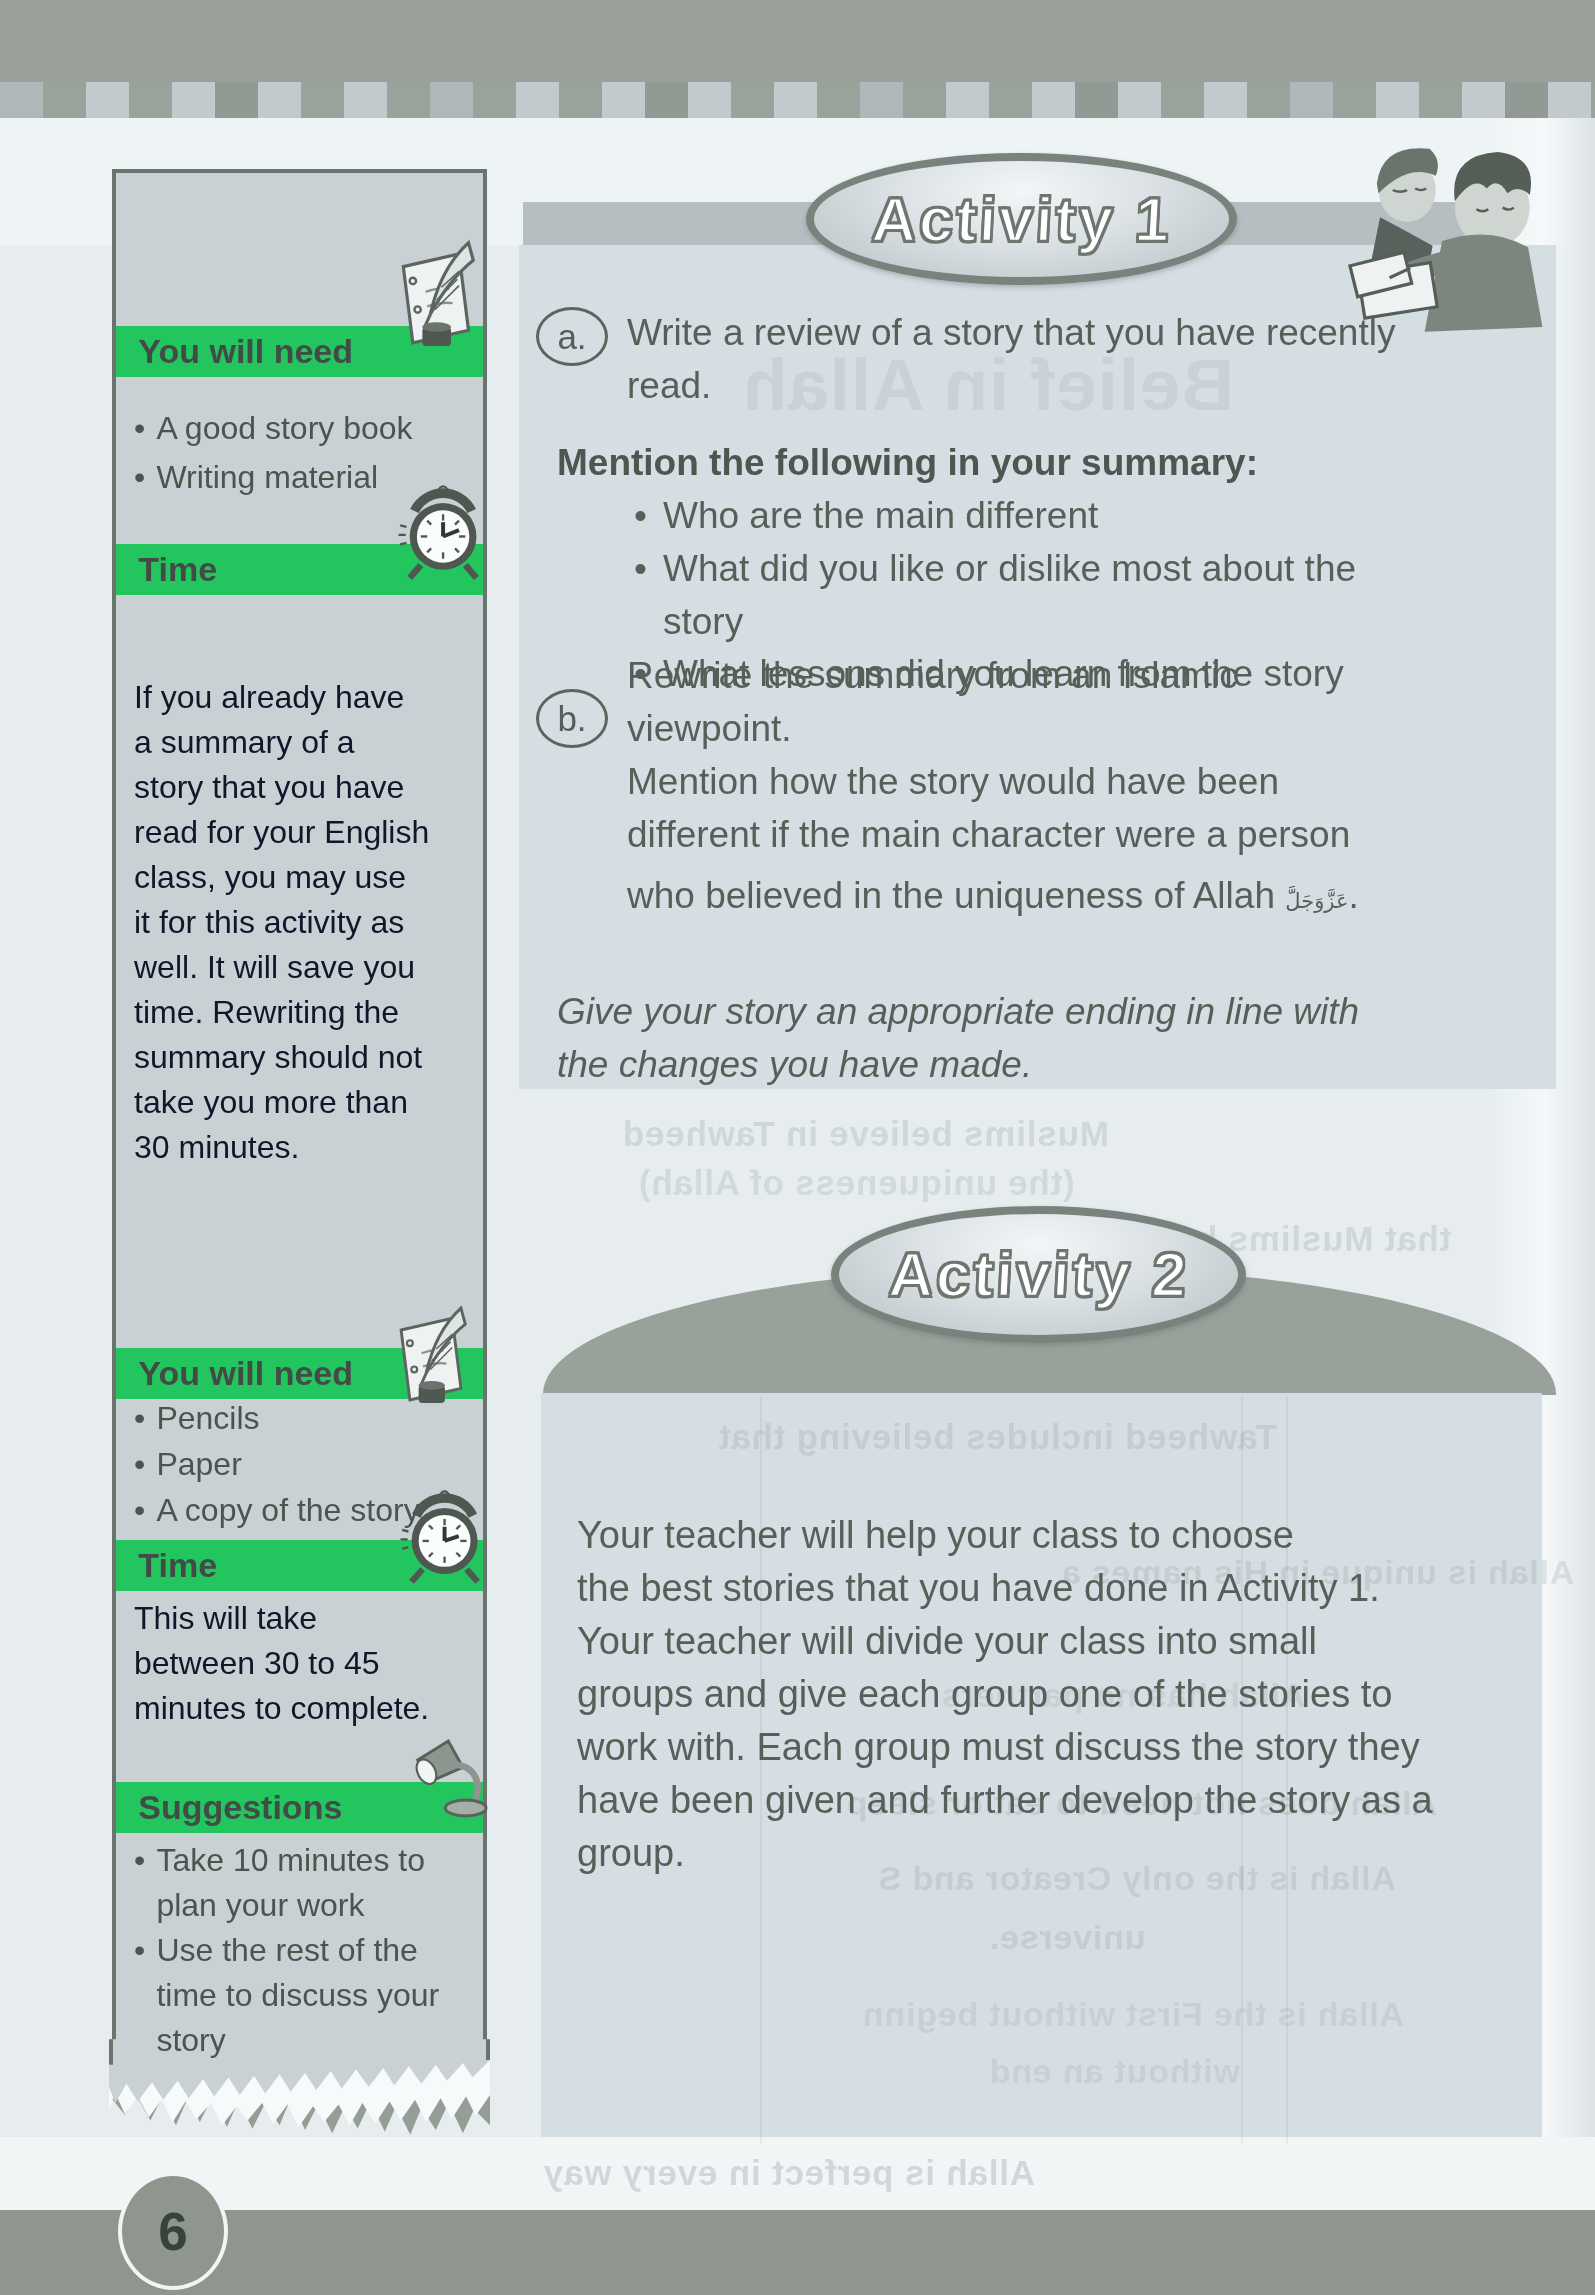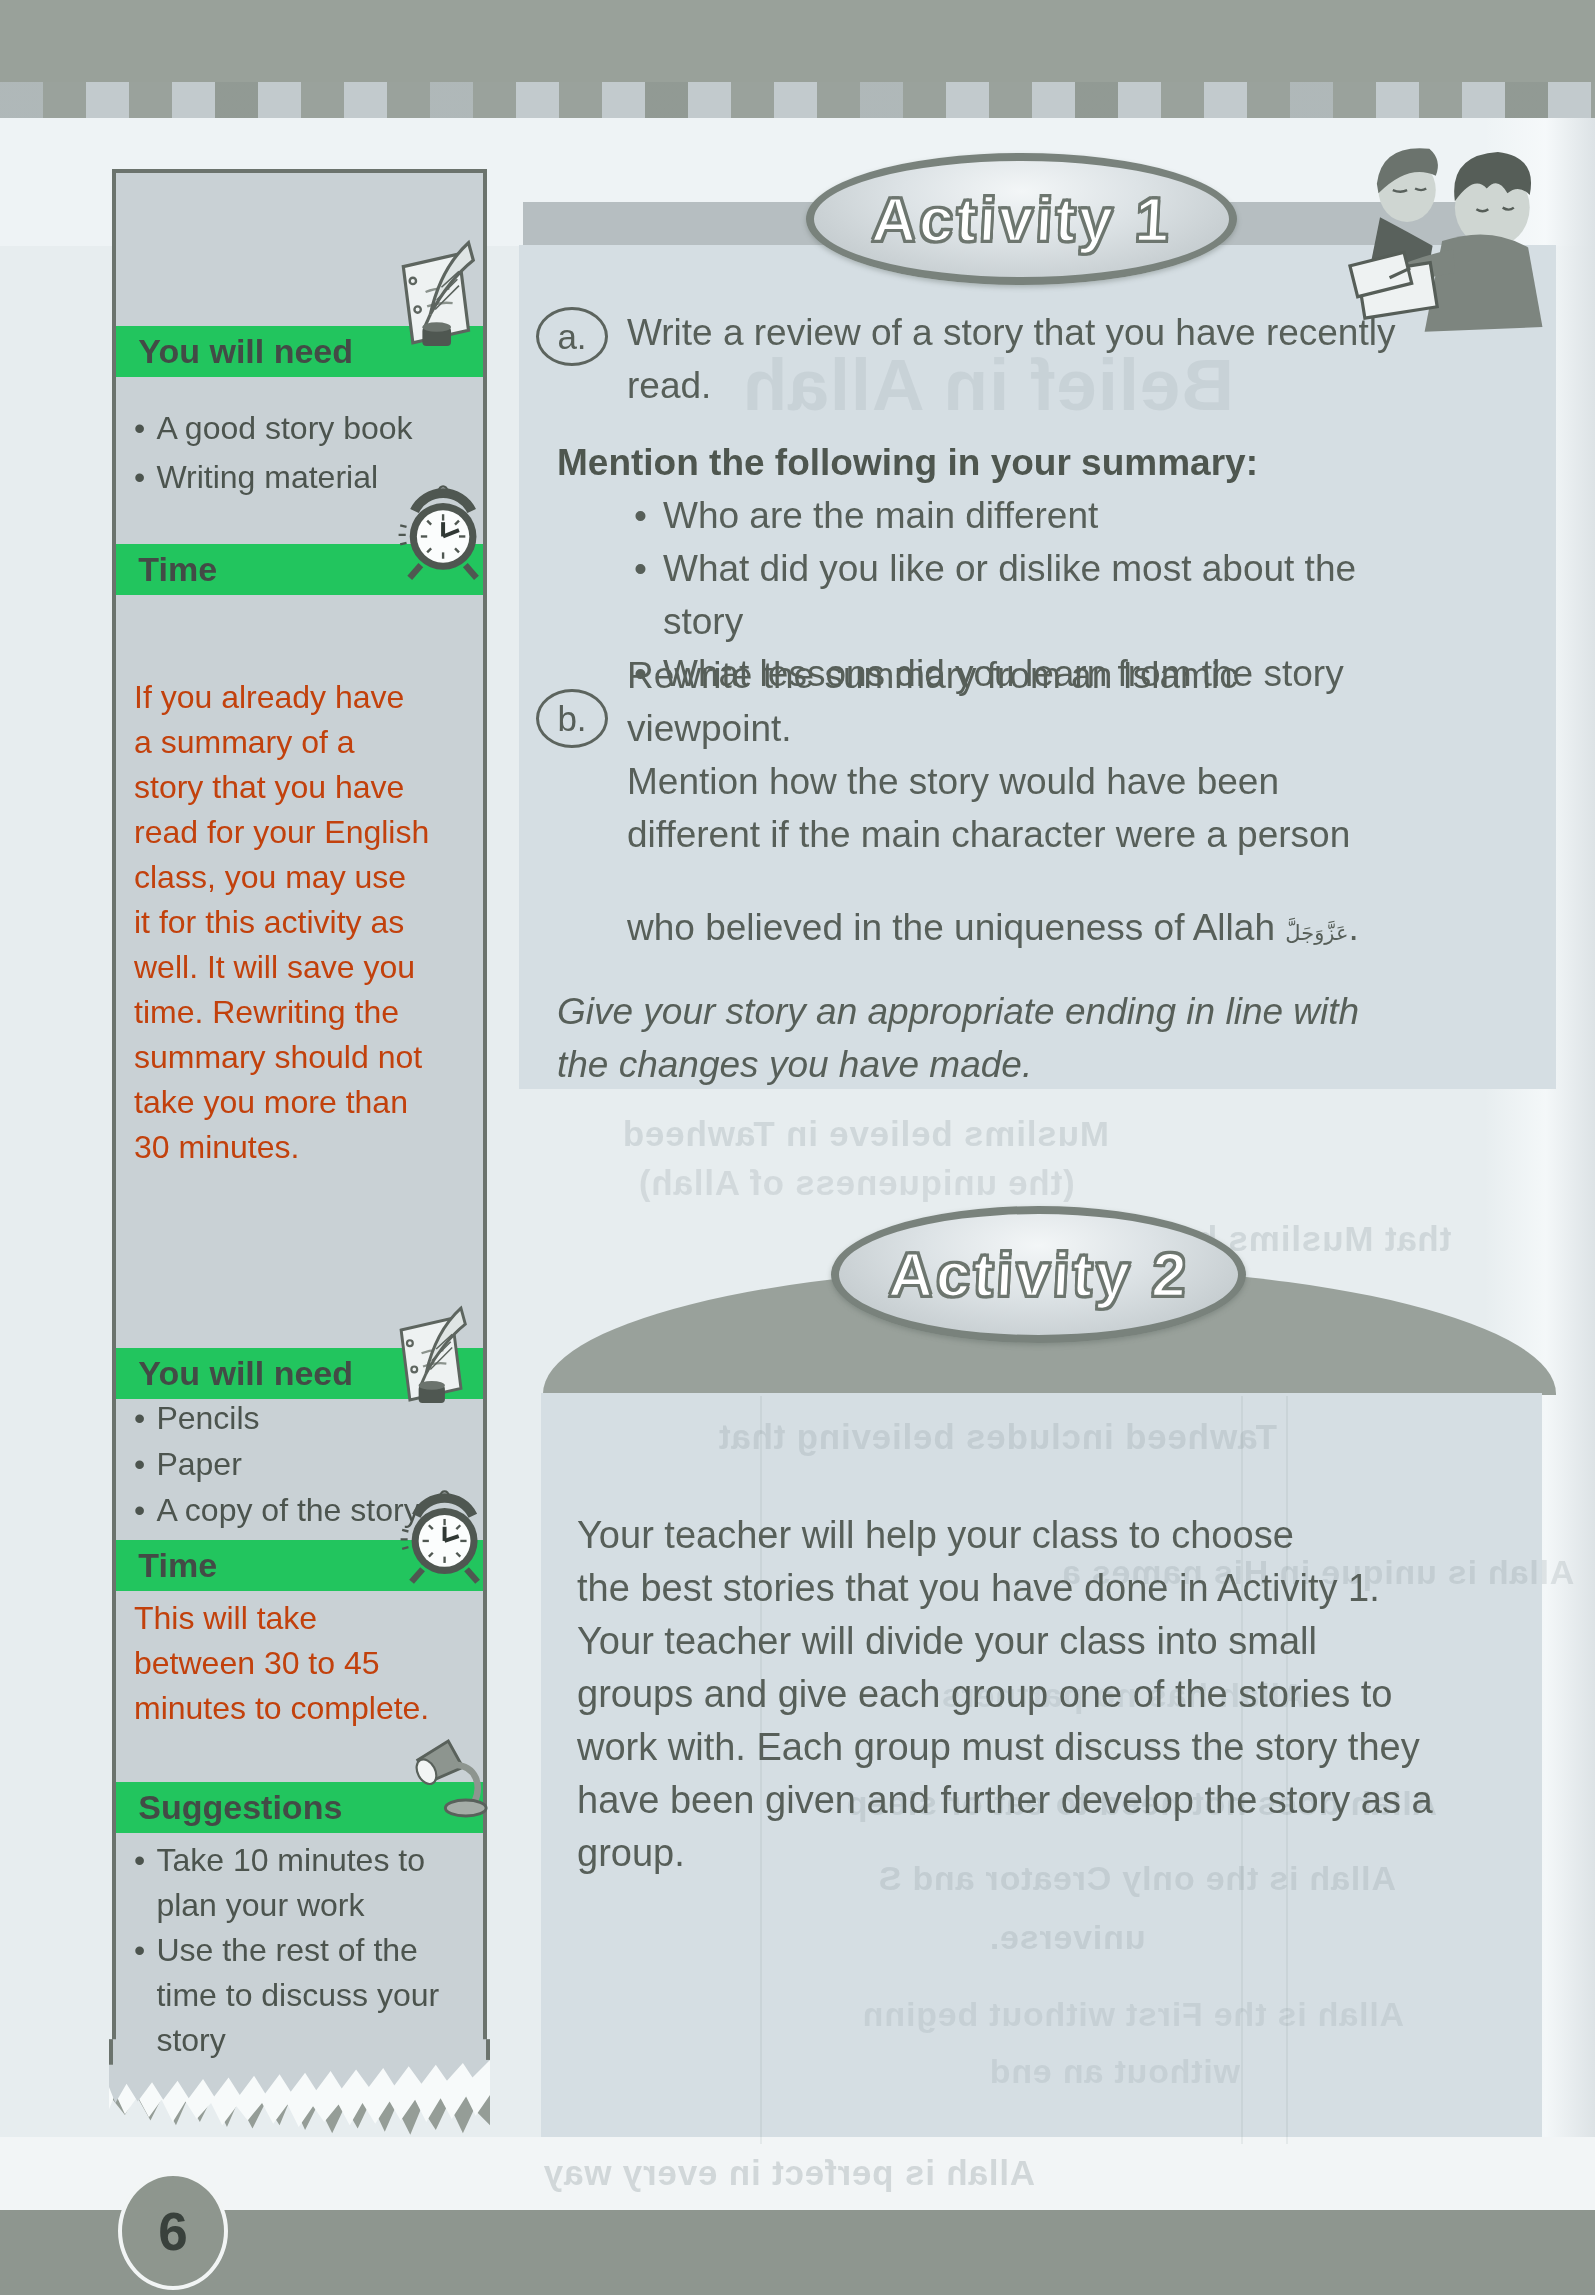--- a/index.html
+++ b/index.html
@@ -32,21 +32,21 @@
   .bleed{position:absolute;transform:scaleX(-1);color:#5f6f75;font-weight:bold;
     white-space:nowrap;pointer-events:none;letter-spacing:0.8px;}
 
   
   .tl{position:absolute;left:0;top:0;width:1596px;height:2295px;pointer-events:none;}
   .tl > *{position:absolute;}
   .sb-head{left:116px;width:367px;height:51px;background:#22c55e;color:#434b46;
     font-size:34px;font-weight:bold;line-height:51px;padding-left:22.3px;}
   .sb-list{left:134px;width:343px;color:#4c544e;font-size:32px;}
   .sb-item{display:flex;gap:11.2px;line-height:49px;}
-  .sb-par{left:134px;width:343px;color:#c2410c;font-size:32px;line-height:45px;white-space:pre-line;}
+  .sb-par{left:134px;width:343px;color:#0f172a;font-size:32px;line-height:45px;white-space:pre-line;}
   .lines{white-space:pre-line;}
   .dot{flex:0 0 auto;}
 
   .circle-label{width:72px;height:59px;border:3.2px solid #5c645e;border-radius:50%;
     color:#575f59;font-size:35px;display:flex;align-items:center;justify-content:center;background:transparent;}
   .mtext{color:#575f59;font-size:37px;line-height:53px;}
   .mbold{color:#4e564f;font-size:37px;line-height:53px;font-weight:bold;}
   .mbullet{display:flex;gap:16px;color:#575f59;font-size:37px;line-height:53px;}
   .a2text{color:#575f59;font-size:38px;line-height:53px;}
   .honorific{font-family:"DejaVu Sans",sans-serif;font-size:21px;letter-spacing:-0.8px;}
@@ -295,21 +295,21 @@
       <span class="dot">•</span>
       <span class="lines">What lessons did you learn from the story</span>
     </div>
     <div class="circle-label" style="left:536px;top:689px;">
       <span>b.</span>
     </div>
     <div class="mtext lines" style="left:627px;top:649px;width:934px;">Rewrite the summary from an Islamic
 viewpoint.
 Mention how the story would have been
 different if the main character were a person</div>
-    <div class="mtext" style="left:627px;top:901px;width:934px;">
+    <div class="mtext" style="left:627px;top:869px;width:934px;">
       <span>who believed in the uniqueness of Allah</span>
       <span class="honorific">عَزَّوَجَلَّ</span><span>.</span>
     </div>
     <div class="mtext lines" style="left:557px;top:985px;width:997px;font-style:italic;">Give your story an appropriate ending in line with
 the changes you have made.</div>
 
     <div class="a2text lines" style="left:577px;top:1509px;width:989px;">Your teacher will help your class to choose
 the best stories that you have done in Activity 1.
 Your teacher will divide your class into small
 groups and give each group one of the stories to

